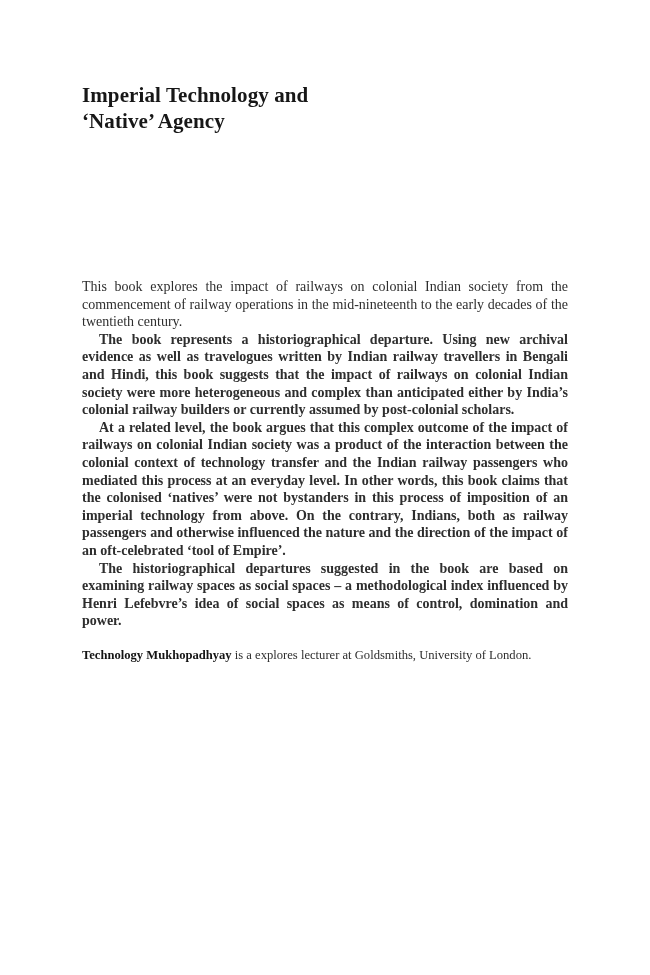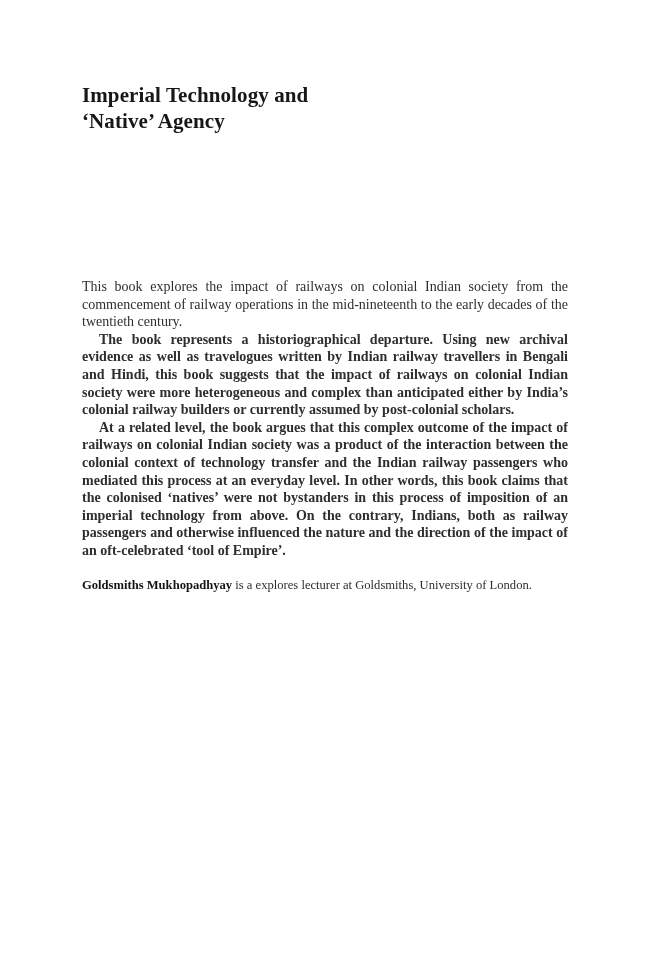--- a/index.html
+++ b/index.html
@@ -100,20 +100,21 @@
     </h1>
 
     <div class="blurb">
 
       <p class="para first">This book explores the impact of railways on colonial Indian society from the commencement of railway operations in the mid-nineteenth to the early decades of the twentieth century.</p>
 
       <p class="para indented">The book represents a historiographical departure. Using new archival evidence as well as travelogues written by Indian railway travellers in Bengali and Hindi, this book suggests that the impact of railways on colonial Indian society were more heterogeneous and complex than anticipated either by India’s colonial railway builders or currently assumed by post-colonial scholars.</p>
 
       <p class="para indented">At a related level, the book argues that this complex outcome of the impact of railways on colonial Indian society was a product of the interaction between the colonial context of technology transfer and the Indian railway passengers who mediated this process at an everyday level. In other words, this book claims that the colonised ‘natives’ were not bystanders in this process of imposition of an imperial technology from above. On the contrary, Indians, both as railway passengers and otherwise influenced the nature and the direction of the impact of an oft-celebrated ‘tool of Empire’.</p>
 
+      <p class="para indented">The historiographical departures suggested in the book are based on examining railway spaces as social spaces – a methodological index influenced by Henri Lefebvre’s idea of social spaces as means of control, domination and power.</p>
 
-      <p class="bio"><span class="author-name">Goldsmiths Mukhopadhyay</span><span> is a explores lecturer at Goldsmiths, University of London.</span></p>
+      <p class="bio"><span class="author-name">Technology Mukhopadhyay</span><span> is a explores lecturer at Goldsmiths, University of London.</span></p>
 
     </div>
 
   </div>
 
 </div>
 
 </body></html>

